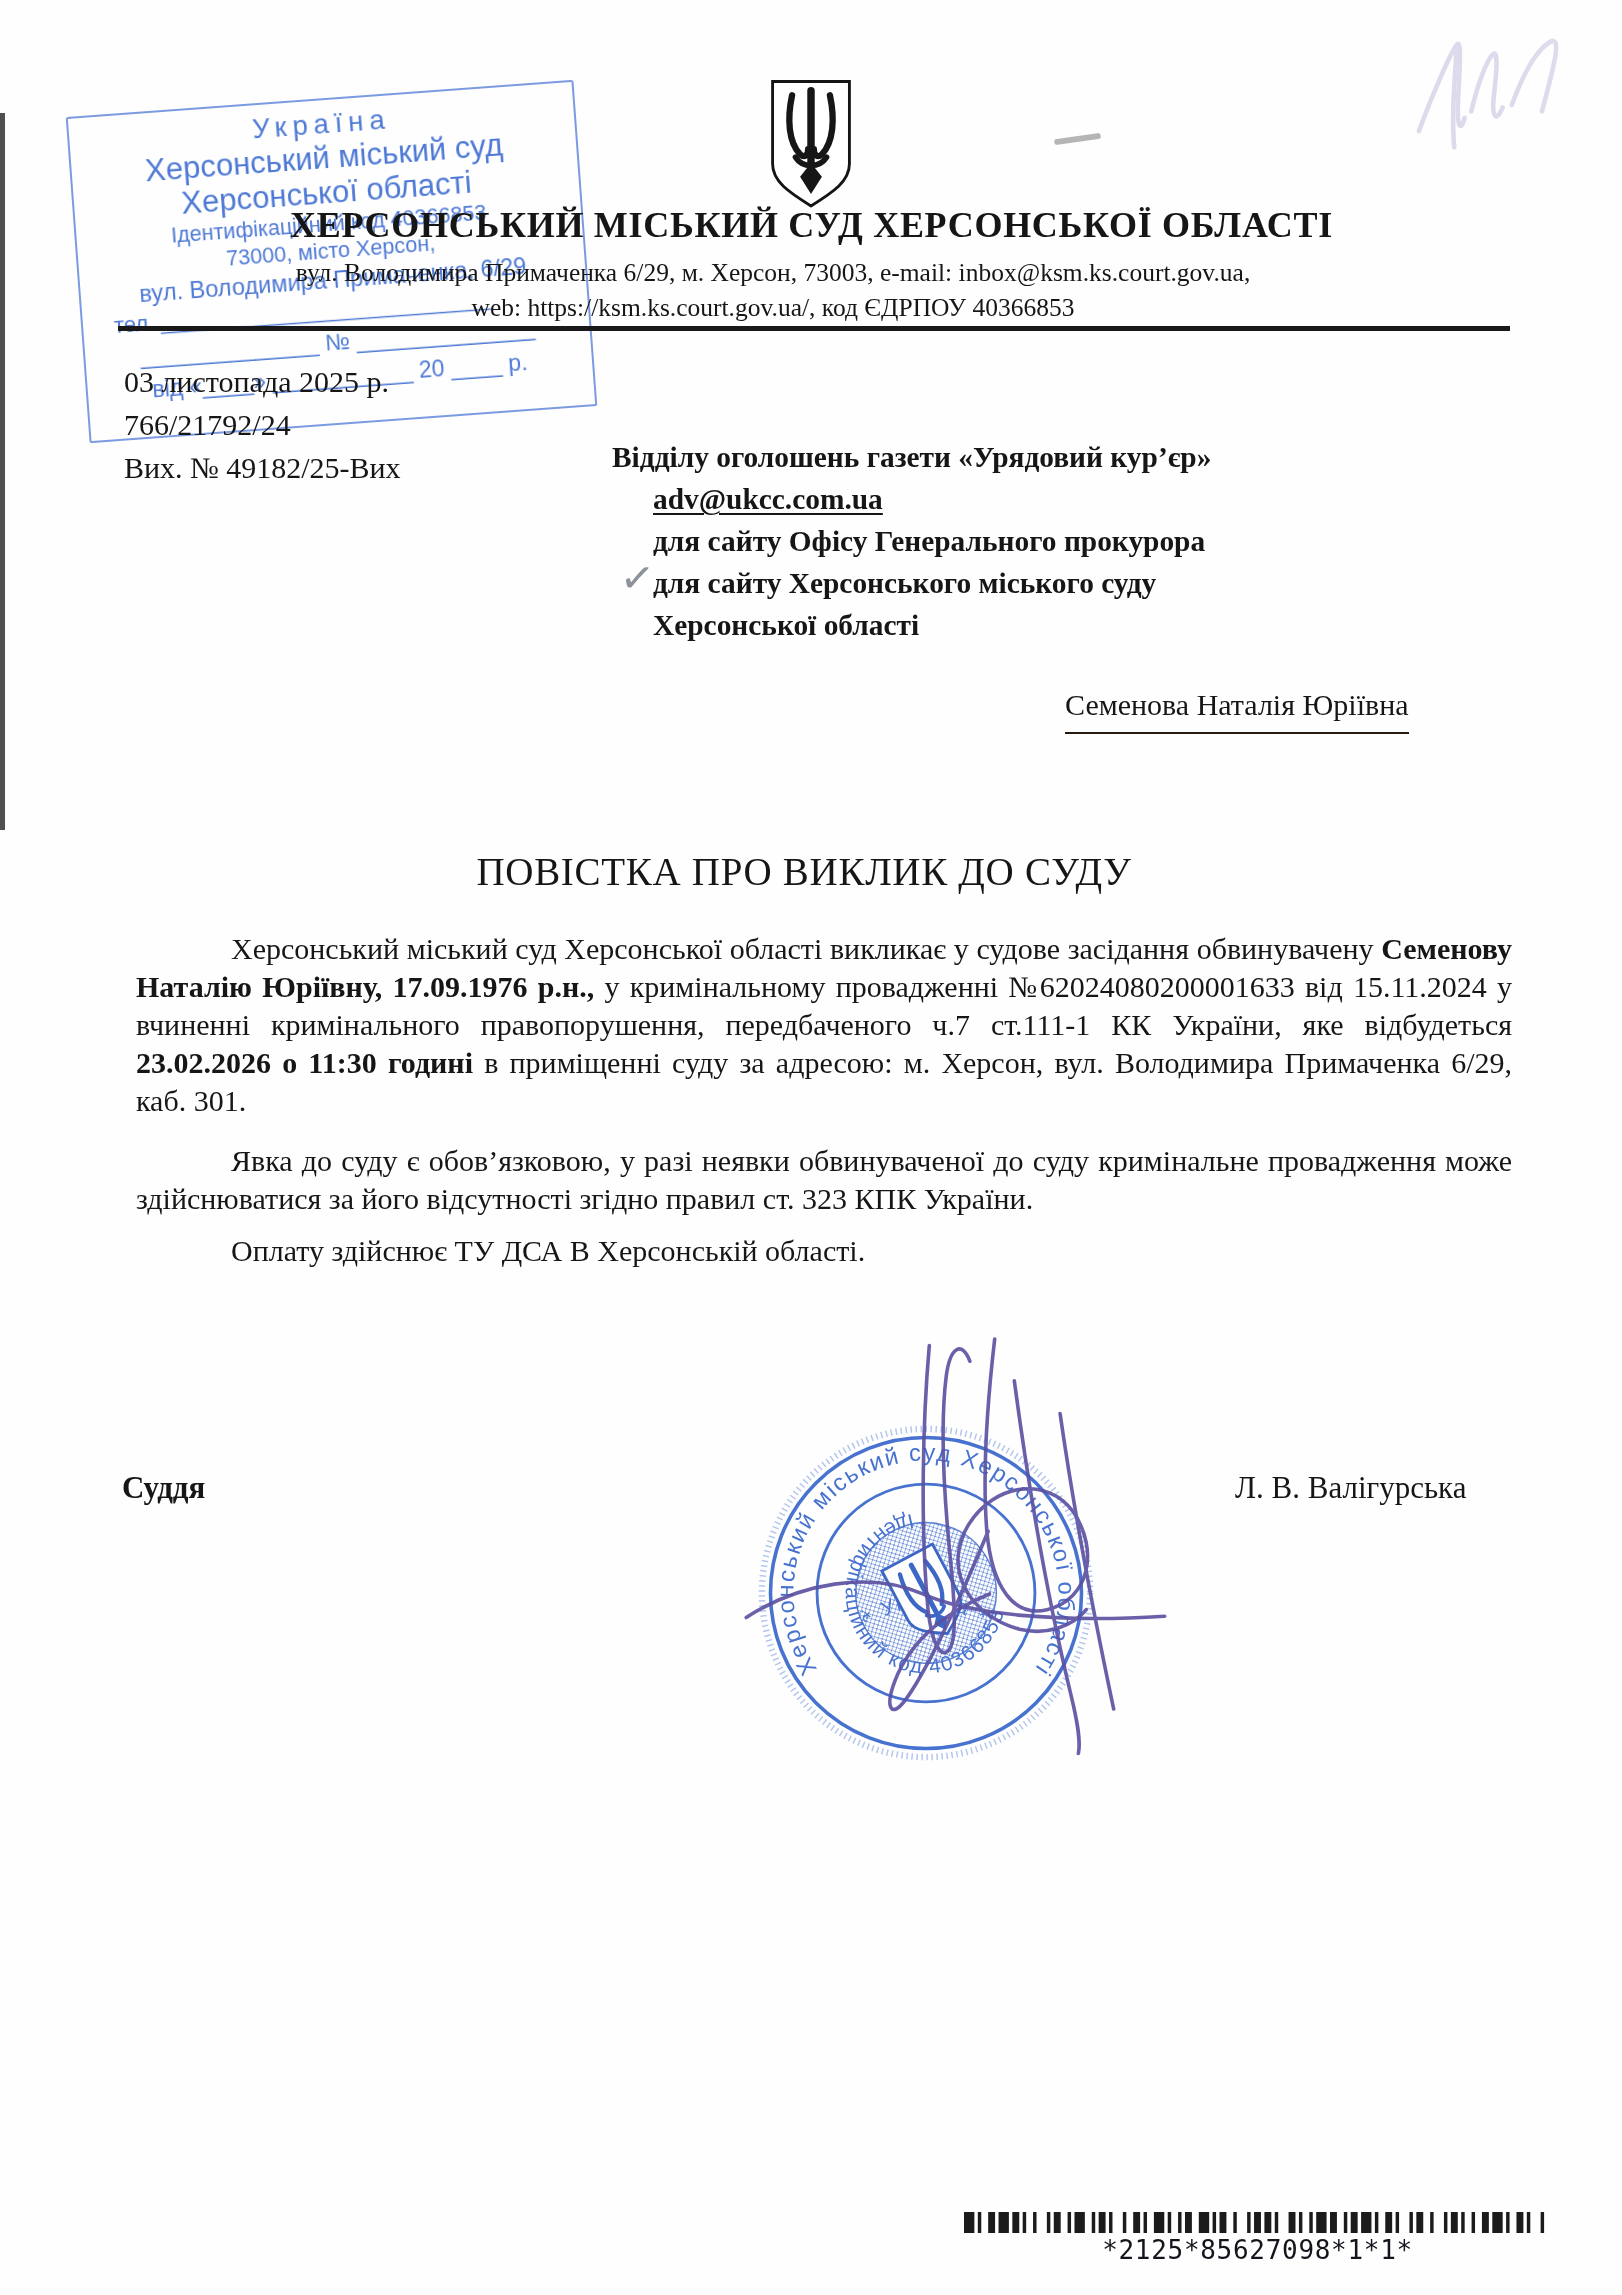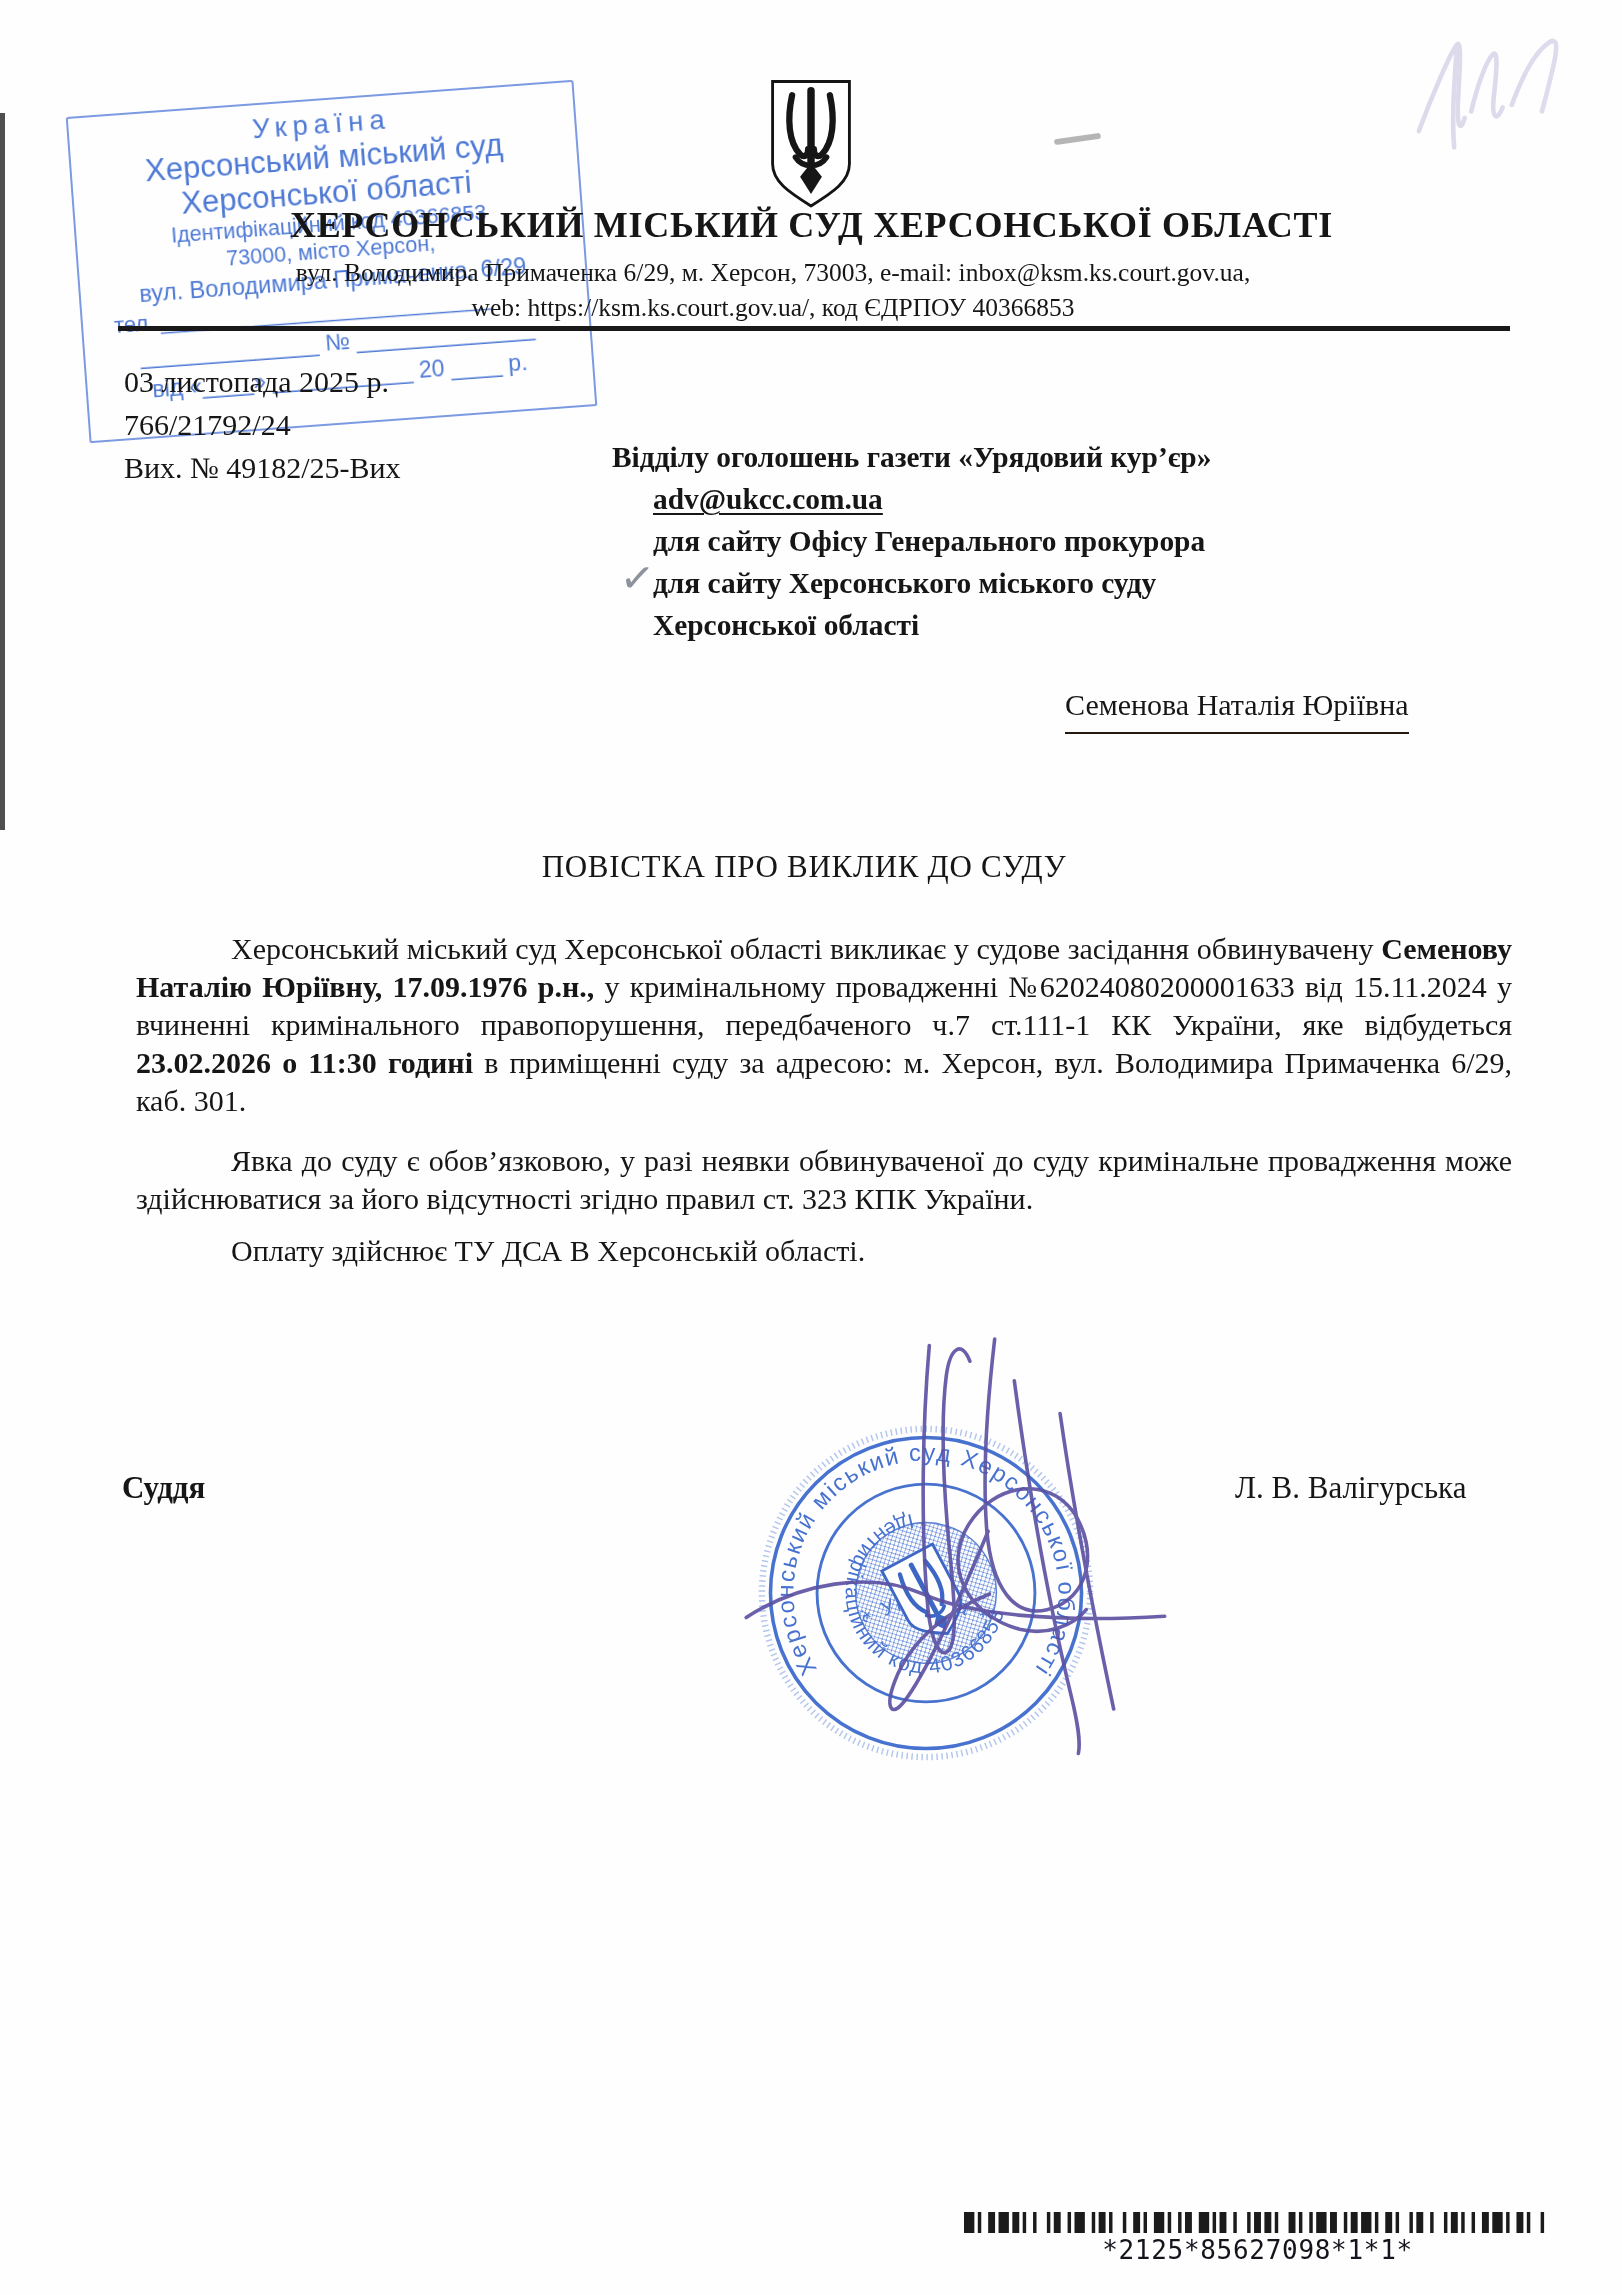--- a/index.html
+++ b/index.html
@@ -31,21 +31,21 @@
   .recipients{left:612px;top:436px;font-size:29.4px;font-weight:bold;line-height:42px;width:818px;}
   .recipients .ind{padding-left:41px;}
   .rec-email{text-decoration:underline;text-decoration-thickness:2px;text-underline-offset:3.9px;}
   .check{left:620px;top:554px;font-size:41px;color:#8d939c;transform:rotate(6deg);
          font-family:"DejaVu Sans",sans-serif;font-weight:normal;}
   
   .addressee{font-size:30px;border-bottom:2.6px solid #241a12;padding-bottom:10px;}
   .addr-name{left:1065px;top:688px;}
   .addr-street{left:839px;top:749px;}
   
-  .doc-title{left:0;top:849px;width:1608px;text-align:center;font-size:31px;letter-spacing:0.7px;}
+  .doc-title{left:0;top:849px;width:1608px;text-align:center;font-size:39px;letter-spacing:0.7px;}
   .body-text{left:122px;top:916px;width:1404px;font-size:30px;line-height:38px;text-align:justify;}
   .body-text p{margin:14px;text-indent:95px;}
   .body-text .p2{margin-top:22px;} .body-text .p3{margin-top:13px;}
   .b{font-weight:bold;}
   
   .sig-role{left:122px;top:1470px;font-size:31px;font-weight:bold;}
   .sig-name{left:1235px;top:1470px;font-size:31px;}
   
   .seal-svg{left:754px;top:1421px;}
   .seal-text{font-family:"Liberation Sans",sans-serif;fill:#3a68cc;}

